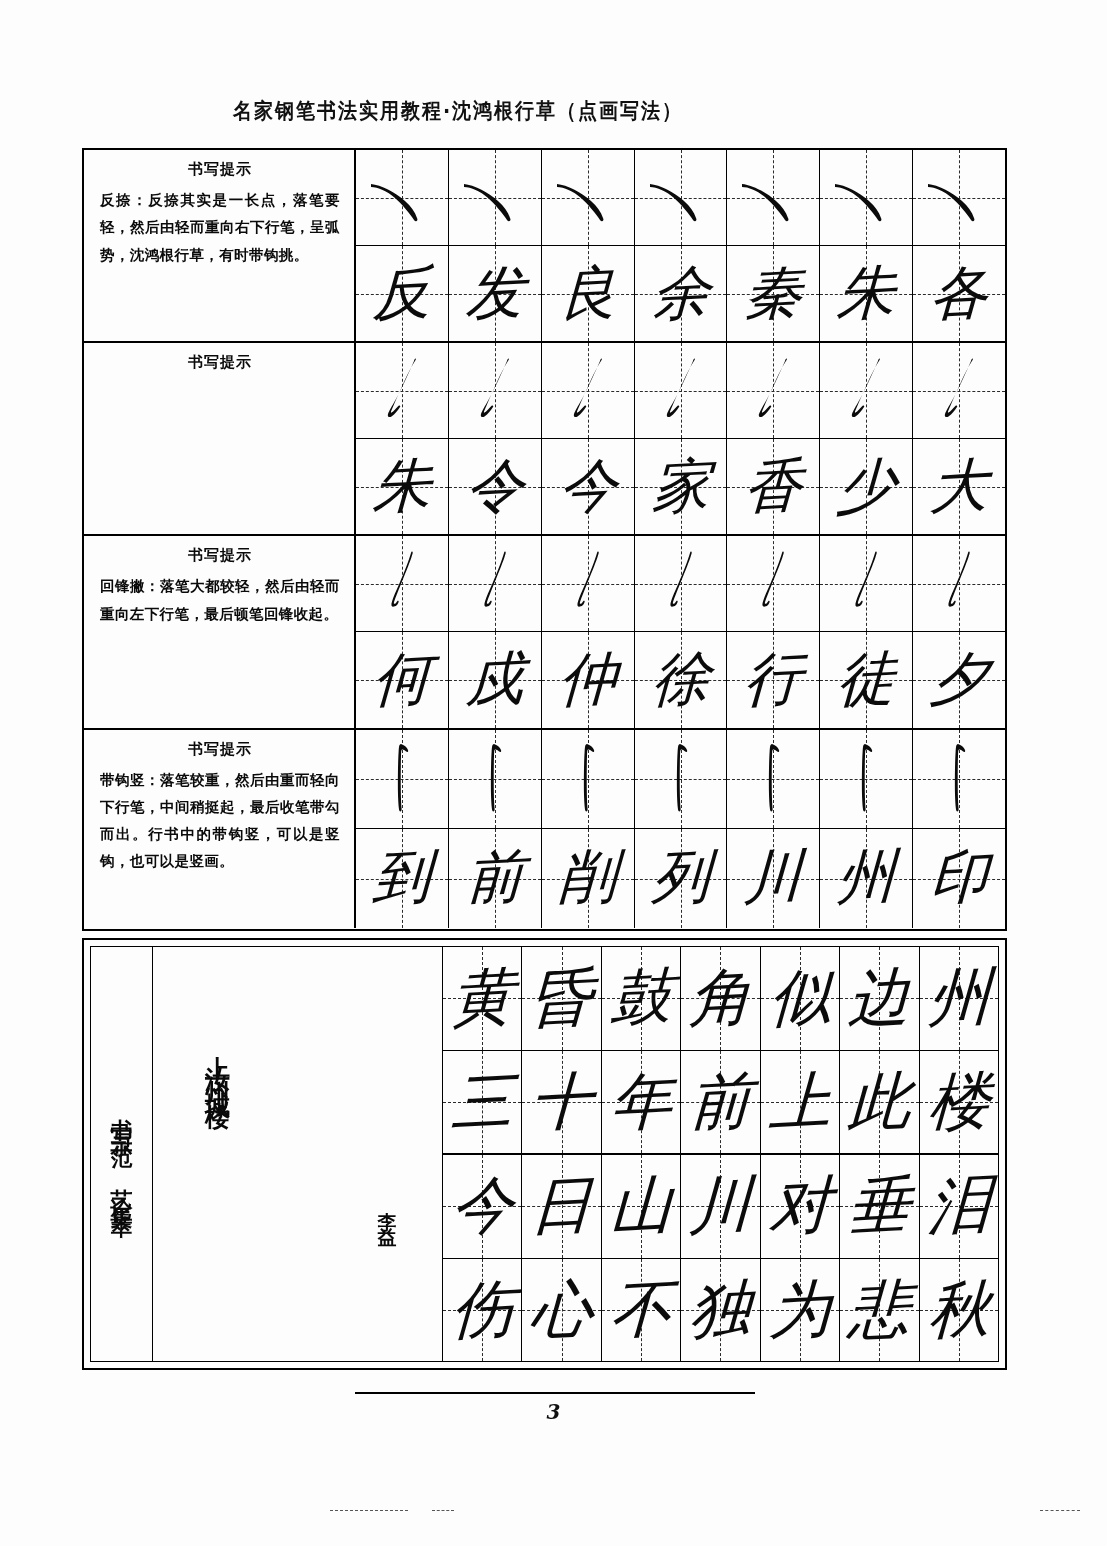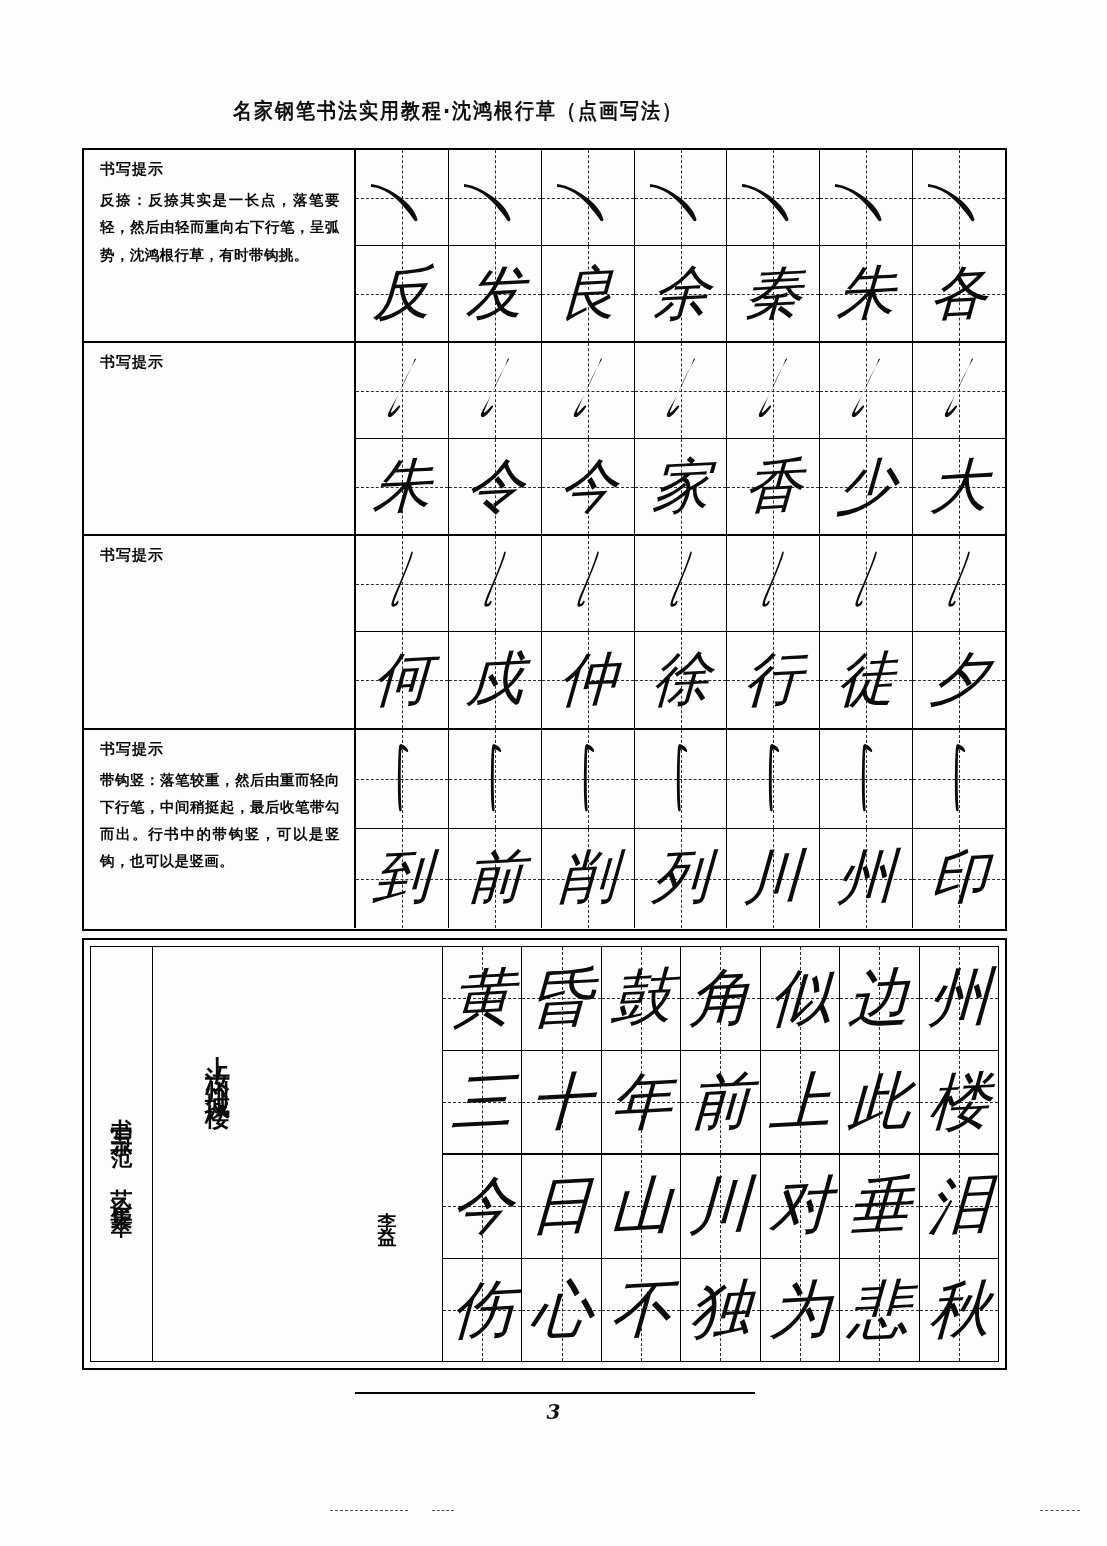--- a/index.html
+++ b/index.html
@@ -90,20 +90,21 @@
     padding: 10px 14px 6px 16px;
     background: transparent;
   }
   .tip-title {
     font-family: "DejaVu Sans", sans-serif;
     font-size: 15px;
     font-weight: 700;
     color: #0a0a0a;
     letter-spacing: 1px;
     margin-bottom: 8px;
+    text-align: center;
   }
   .tip-body {
     font-family: "DejaVu Sans", sans-serif;
     font-size: 14.5px;
     font-weight: 700;
     color: #0a0a0a;
     line-height: 1.88;
     letter-spacing: .4px;
     text-align: justify;
   }
@@ -483,20 +484,21 @@
             </div>
             <div class="cell">
               <div class="demo-char" style="font-size: 58px;">大</div>
             </div>
           </div>
         </div>
       </div>
       <div class="block" style="height: 24.8%;">
         <div class="block-tip">
           <div class="tip-title">书写提示</div>
+          <div class="tip-body">回锋撇：落笔大都较轻，然后由轻而重向左下行笔，最后顿笔回锋收起。</div>
         </div>
         <div class="block-grid">
           <div class="grid-row top">
             <div class="cell">
               <div class="glyph">
                 <svg width="40" height="74" viewBox="0 0 40 74">
                   <path d="M29 6 C27 13 22.4 25 17.6 36 C14 44 11.4 50 10 54.4 C8.8 58.2 9.4 60 12 59.6 C14.6 59.2 16 57 16.6 55 C17 53.8 15.8 53.2 15.2 54.2 C14.2 56 13 57 12.2 56.8 C11.6 56.6 11.8 55.4 12.6 53.2 C14.6 47.8 18.6 38 22.6 28 C26 19.6 29.2 11.6 30.6 6.4 C31.2 4.2 29.6 3.6 29 6 Z" fill="#0b0b0b"></path>
                 </svg>
               </div>
             </div>

